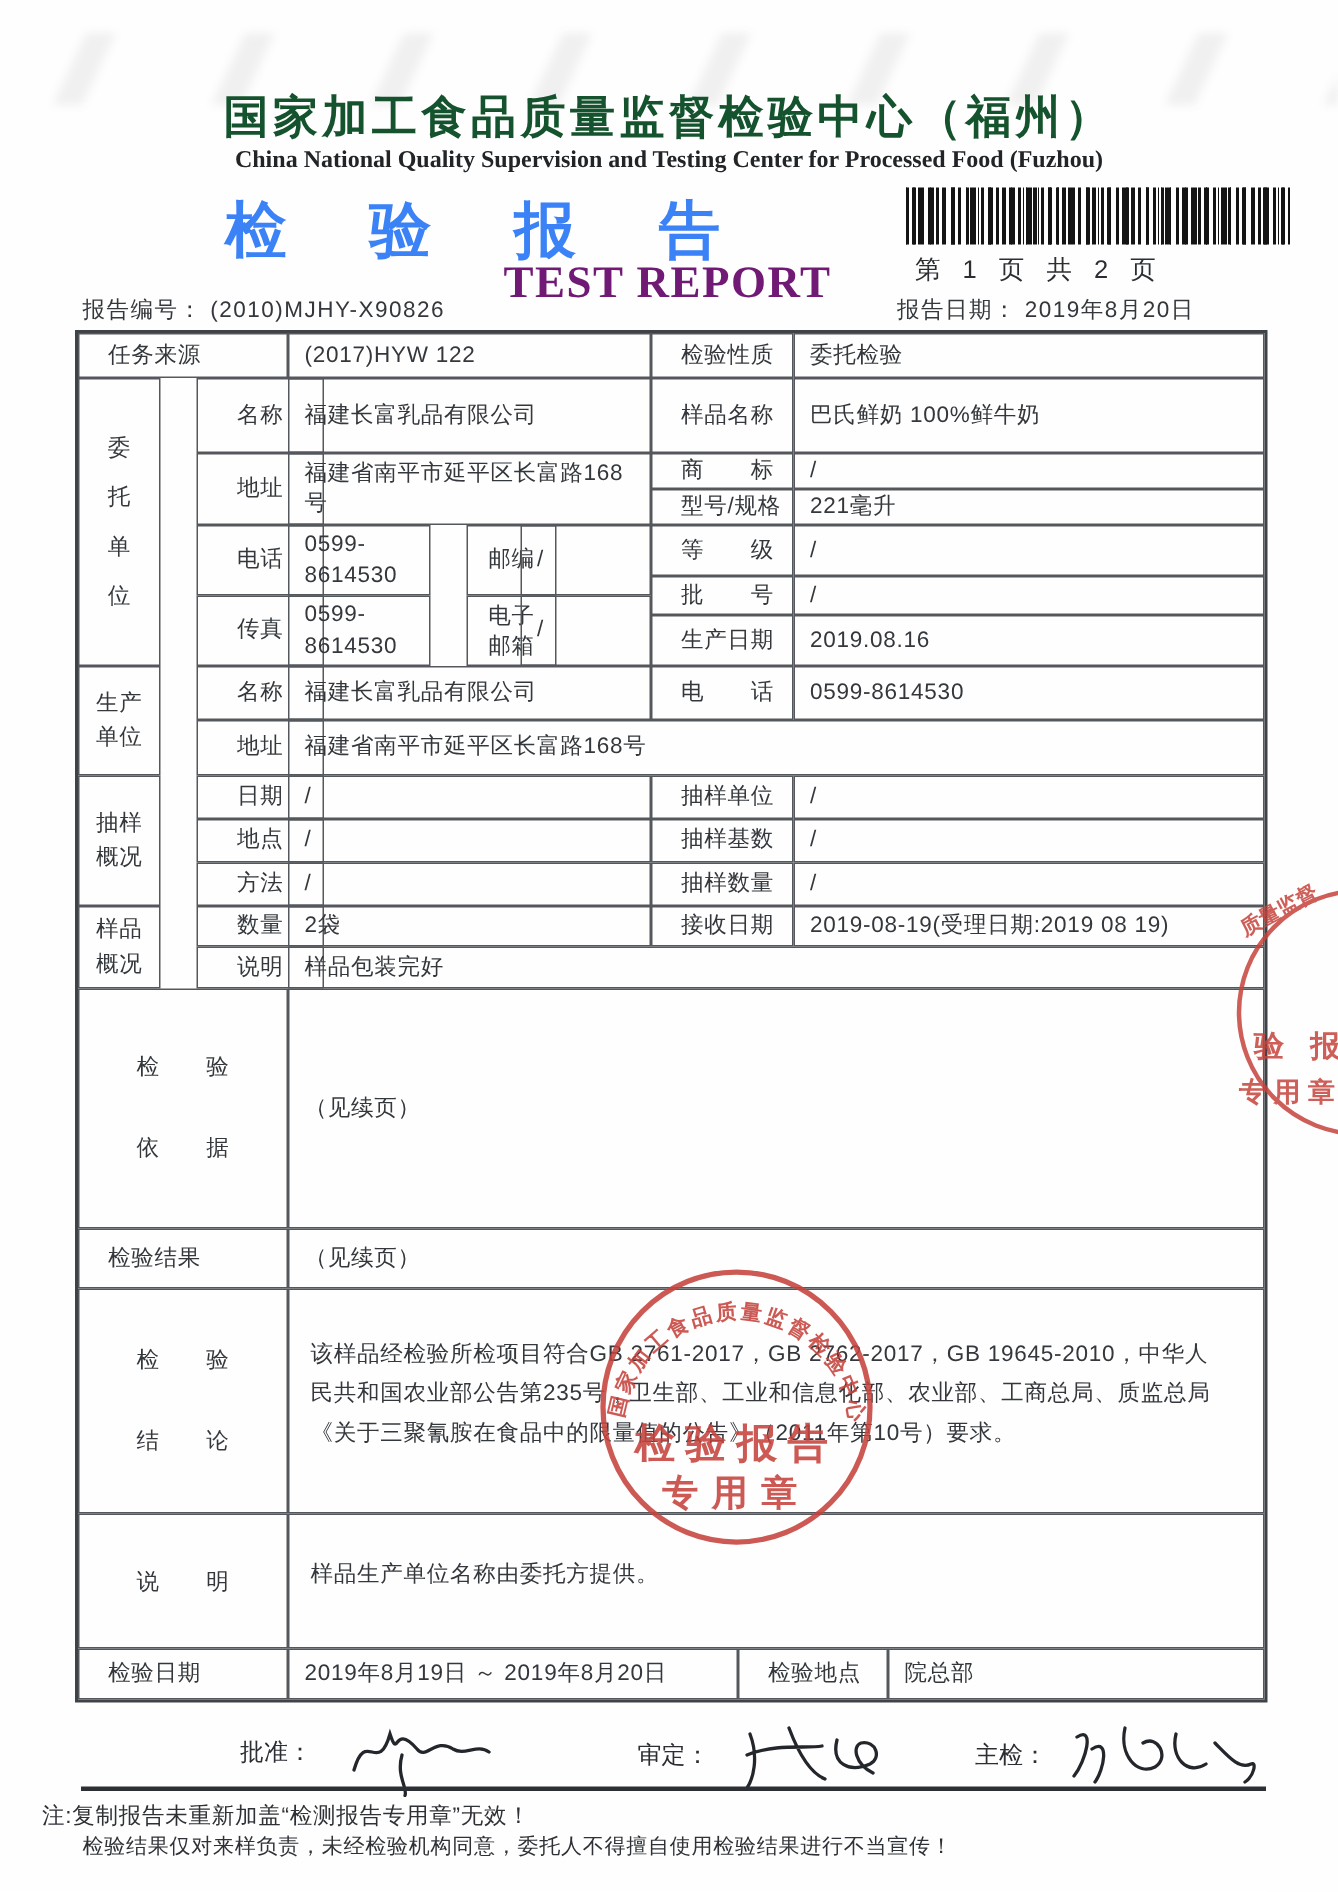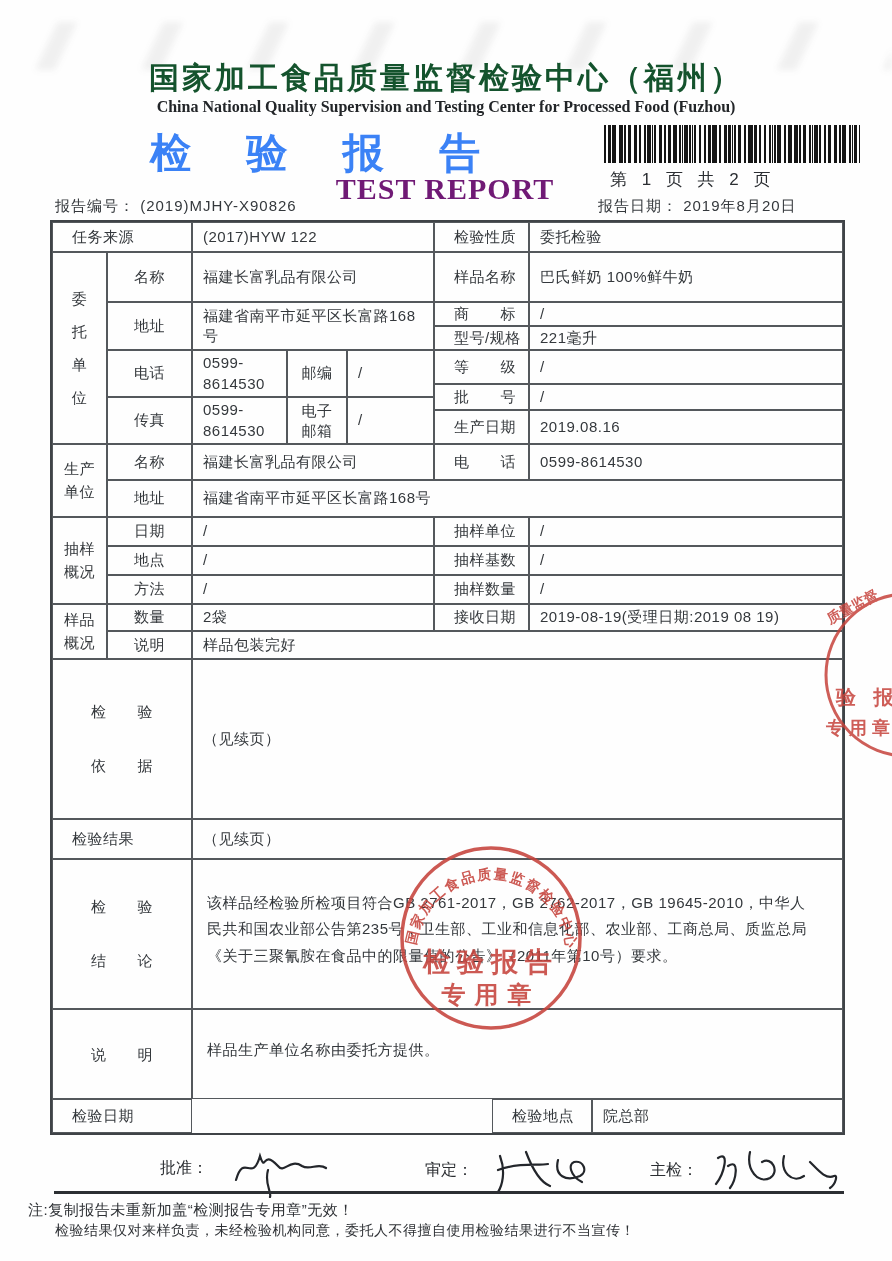--- a/index.html
+++ b/index.html
@@ -26,21 +26,21 @@
       repeating-linear-gradient(90deg,transparent 0 9px,#141414 9px 10px,transparent 10px 23px);}
   .page-info{position:absolute;left:610px;top:168px;font-size:17px;letter-spacing:5px;color:#2b2e32;}
   .report-no{position:absolute;left:55px;top:197px;font-size:15px;letter-spacing:1px;}
   .report-date{position:absolute;left:598px;top:197px;font-size:15px;letter-spacing:1px;}
   
   .report-table{position:absolute;left:50px;top:220px;width:795px;height:915px;
     border:2px solid #3f4347;box-sizing:border-box;}
   .cell{position:absolute;box-sizing:border-box;border:1px solid #54585c;
     display:flex;align-items:center;font-size:15px;letter-spacing:.5px;line-height:1.35;}
   .lab{padding-left:19px;}
-  .labc{justify-content:center;text-align:center;}
+  .labc{justify-content:center;text-align:center;margin-left:24px;}
   .val{padding-left:10px;padding-right:6px;}
   .stacked{white-space:pre-line;text-align:center;justify-content:center;line-height:2.2;}
   .wide-gap{line-height:3.6;}
   .top-pad{align-items:flex-start;}
   .concl-text{padding:30px 24px 0 14px;line-height:1.75;display:block;}
   .remark-text{padding:30px 24px 0 14px;display:block;}
   
   .sig-row{position:absolute;left:0;top:1140px;width:892px;height:55px;}
   .sig-label{position:absolute;font-size:16px;color:#2b2e32;}
   .sig{position:absolute;}
@@ -57,21 +57,21 @@
 <div class="page">
 
   <div class="artifact-band"></div>
 
   <div class="org-cn">国家加工食品质量监督检验中心（福州）</div>
   <div class="org-en">China National Quality Supervision and Testing Center for Processed Food (Fuzhou)</div>
   <div class="title-cn">检 验 报 告</div>
   <div class="title-en">TEST REPORT</div>
   <div class="barcode"></div>
   <div class="page-info">第 1 页  共 2 页</div>
-  <div class="report-no">报告编号： (2019)MJHY-X90826</div>
+  <div class="report-no">报告编号： (2010)MJHY-X90826</div>
   <div class="report-date">报告日期： 2019年8月20日</div>
 
   <div class="report-table">
 
     <div class="cell lab" style="left:0;top:0;width:140px;height:30px">任务来源</div>
     <div class="cell val" style="left:140px;top:0;width:242px;height:30px">(2017)HYW 122</div>
     <div class="cell lab" style="left:382px;top:0;width:95px;height:30px">检验性质</div>
     <div class="cell val" style="left:477px;top:0;width:314px;height:30px">委托检验</div>
 
     <div class="cell stacked" style="left:0;top:30px;width:55px;height:192px">委
@@ -150,20 +150,21 @@
     <div class="cell top-pad" style="left:140px;top:637px;width:651px;height:150px">
       <span class="concl-text">该样品经检验所检项目符合GB 2761-2017，GB 2762-2017，GB 19645-2010，中华人民共和国农业部公告第235号，卫生部、工业和信息化部、农业部、工商总局、质监总局《关于三聚氰胺在食品中的限量值的公告》（2011年第10号）要求。</span>
     </div>
 
     <div class="cell stacked" style="left:0;top:787px;width:140px;height:90px">说　　明</div>
     <div class="cell lab" style="left:0;top:877px;width:140px;height:34px">检验日期</div>
 
     <div class="cell top-pad" style="left:140px;top:787px;width:651px;height:90px">
       <span class="remark-text">样品生产单位名称由委托方提供。</span>
     </div>
+    <div class="cell val" style="left:140px;top:877px;width:300px;height:34px">2019年8月19日 ～ 2019年8月20日</div>
     <div class="cell lab" style="left:440px;top:877px;width:100px;height:34px">检验地点</div>
     <div class="cell val" style="left:540px;top:877px;width:251px;height:34px">院总部</div>
   </div>
 
   <div class="sig-row">
     <span class="sig-label" style="left:160px;top:18px">批准：</span>
     <svg class="sig" style="left:222px;top:0" width="130" height="58" viewBox="0 0 130 58">
       <path d="M14 40 C22 12,30 44,38 16 C44 34,40 8,56 26 C62 34,68 18,80 26 C88 31,96 22,104 28 M46 30 C42 44,50 52,48 57" stroke="#23262b" stroke-width="2.2" fill="none" stroke-linecap="round"></path>
     </svg>
     <span class="sig-label" style="left:425px;top:20px">审定：</span>

